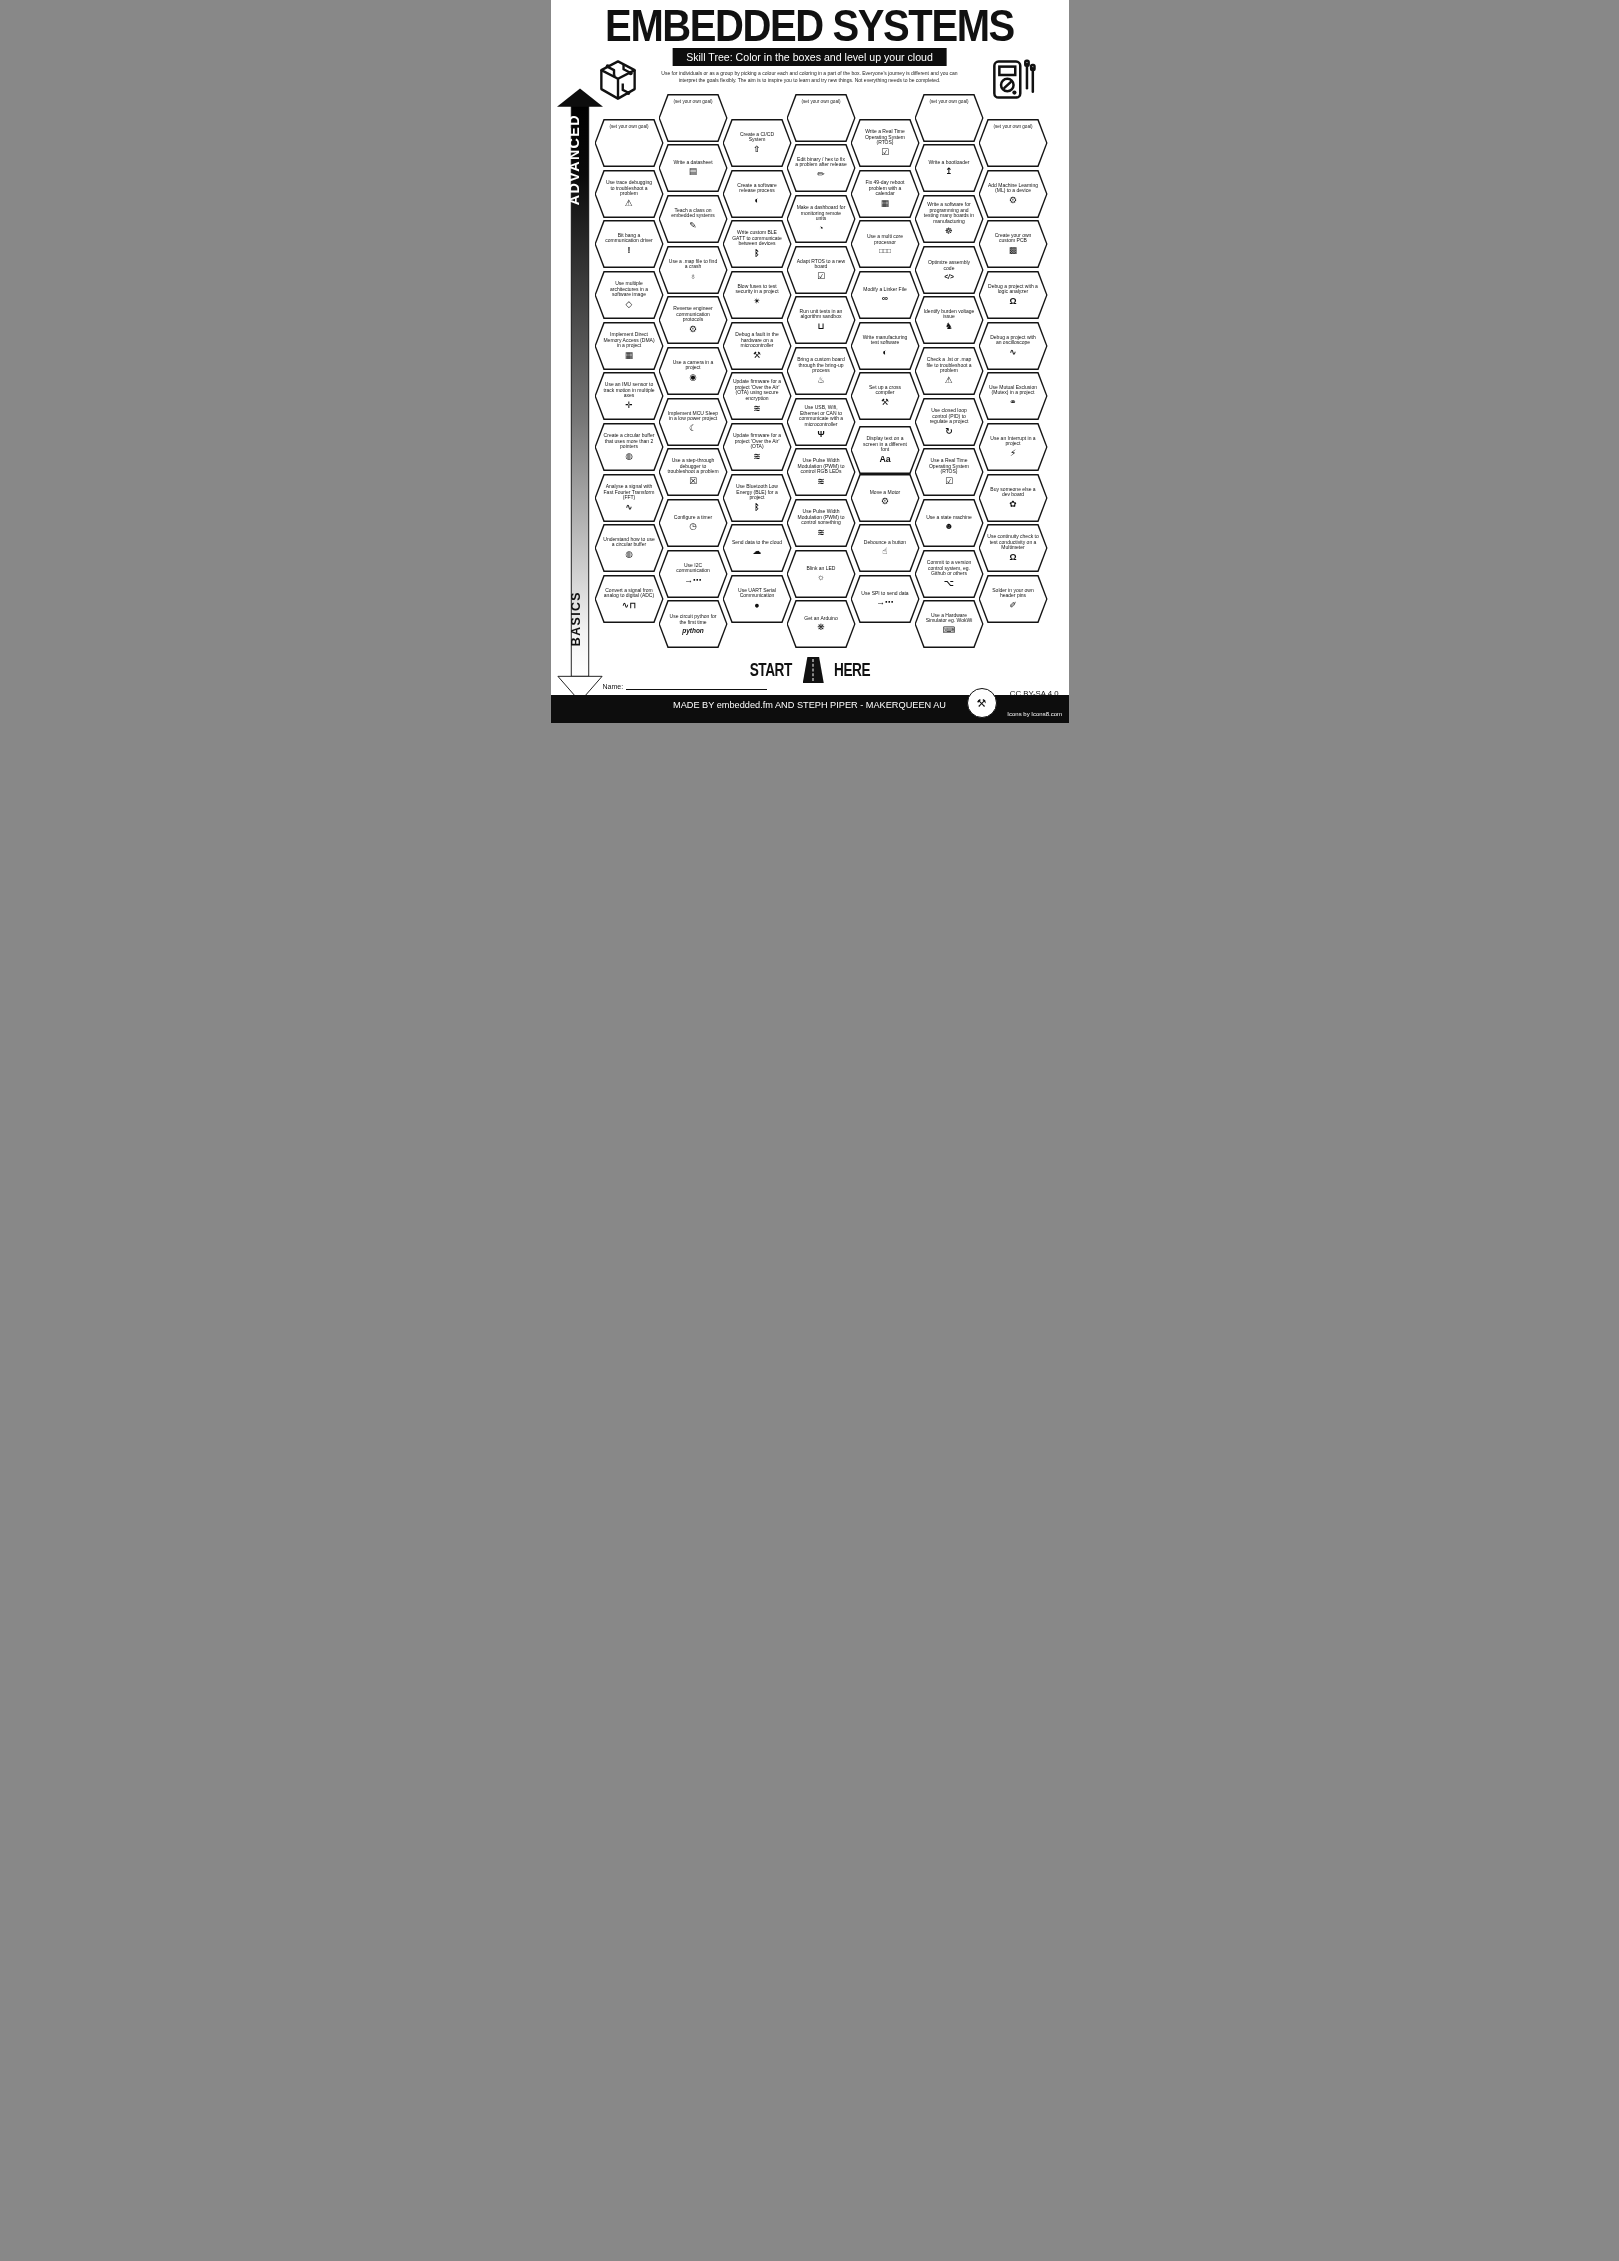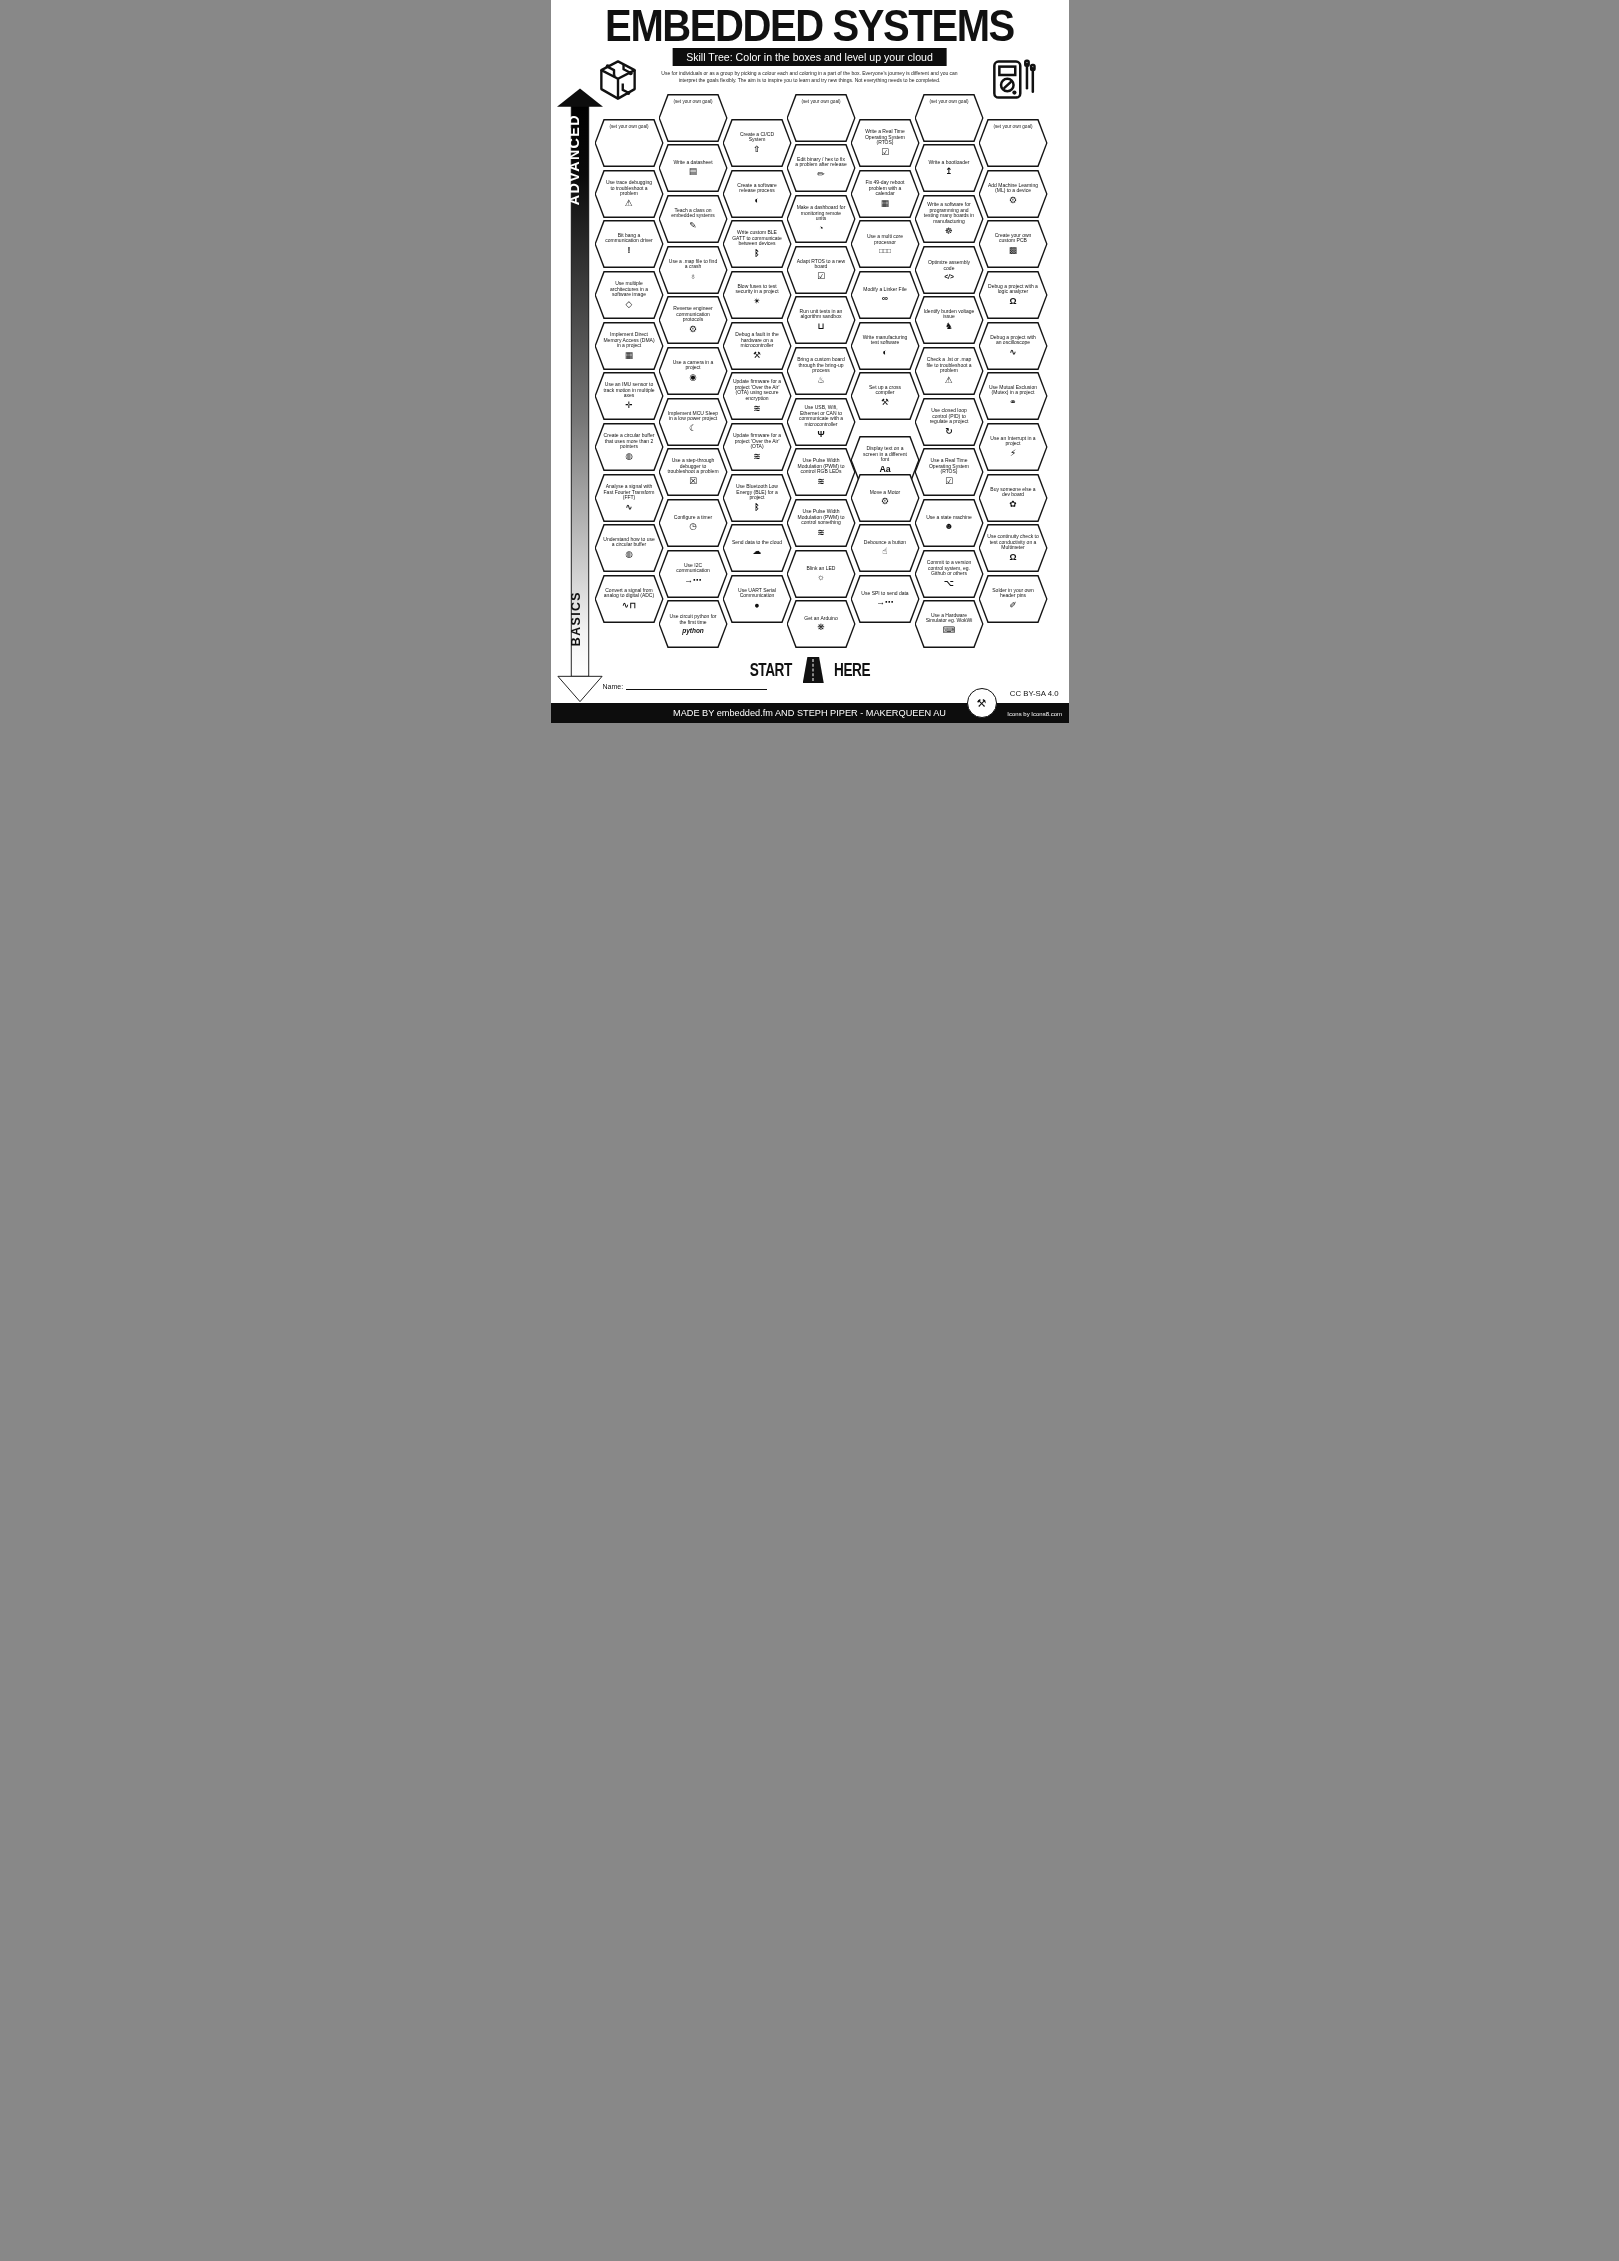--- a/index.html
+++ b/index.html
@@ -43,21 +43,21 @@
         clip-path:polygon(22% 0,78% 0,100% 100%,0 100%);}
   #road:after{content:"";position:absolute;left:50%;top:8%;height:84%;
         border-left:1.4px dashed #fff;transform:translateX(-50%);}
   #name-row{position:absolute;left:52px;top:682px;font-size:7px;}
   #name-line{display:inline-block;width:141px;border-bottom:0.9px solid #111;height:6.5px;
         margin-left:2.8px;vertical-align:bottom;}
   #license{position:absolute;right:10px;top:689px;font-size:7.8px;text-align:right;}
   #badge{position:absolute;left:416px;top:688px;width:28px;height:28px;border:1.4px solid #111;
         border-radius:50%;background:#fff;z-index:5;display:flex;align-items:center;
         justify-content:center;font-size:11px;}
-  #footer-bar{position:absolute;left:0;bottom:0;width:100%;height:20px;background:#0d0d0d;
+  #footer-bar{position:absolute;left:0;bottom:0;width:100%;height:28px;background:#0d0d0d;
         color:#fff;}
   #made-by{position:absolute;left:0;width:100%;text-align:center;top:4.6px;font-size:9.2px;}
   #icons-credit{position:absolute;right:6.5px;bottom:6px;font-size:6px;}
 </style>
 </head>
 <body>
 
 <div id="page">
 
   <div id="title">EMBEDDED SYSTEMS</div>
@@ -394,21 +394,21 @@
           <span class="hex-label">Write manufacturing test software</span>
           <span class="hex-icon">◐</span>
         </div>
       </div>
       <div class="hex" style="left: 300px; top: 372px;">
         <div class="hex-in">
           <span class="hex-label">Set up a cross compiler</span>
           <span class="hex-icon">⚒</span>
         </div>
       </div>
-      <div class="hex" style="left: 300px; top: 436px;">
+      <div class="hex" style="left: 300px; top: 426px;">
         <div class="hex-in">
           <span class="hex-label">Display text on a screen in a different font</span>
           <span class="hex-icon">Aa</span>
         </div>
       </div>
       <div class="hex" style="left: 300px; top: 474px;">
         <div class="hex-in">
           <span class="hex-label">Move a Motor</span>
           <span class="hex-icon">⚙</span>
         </div>

